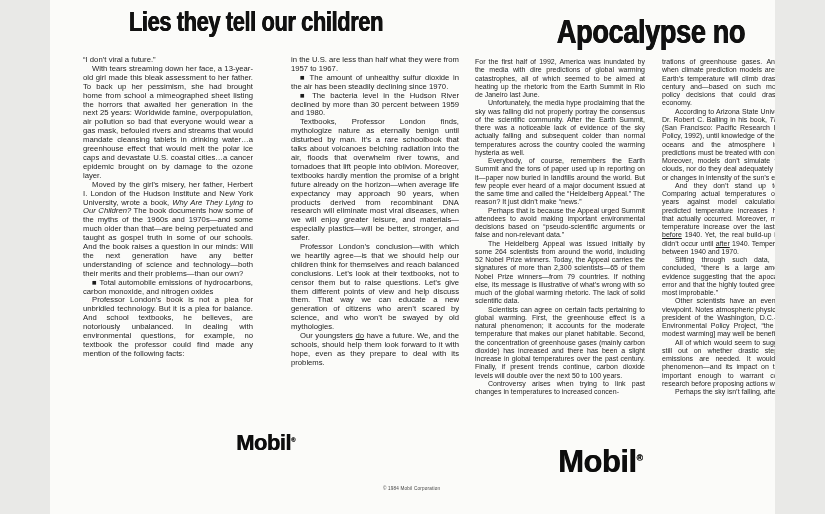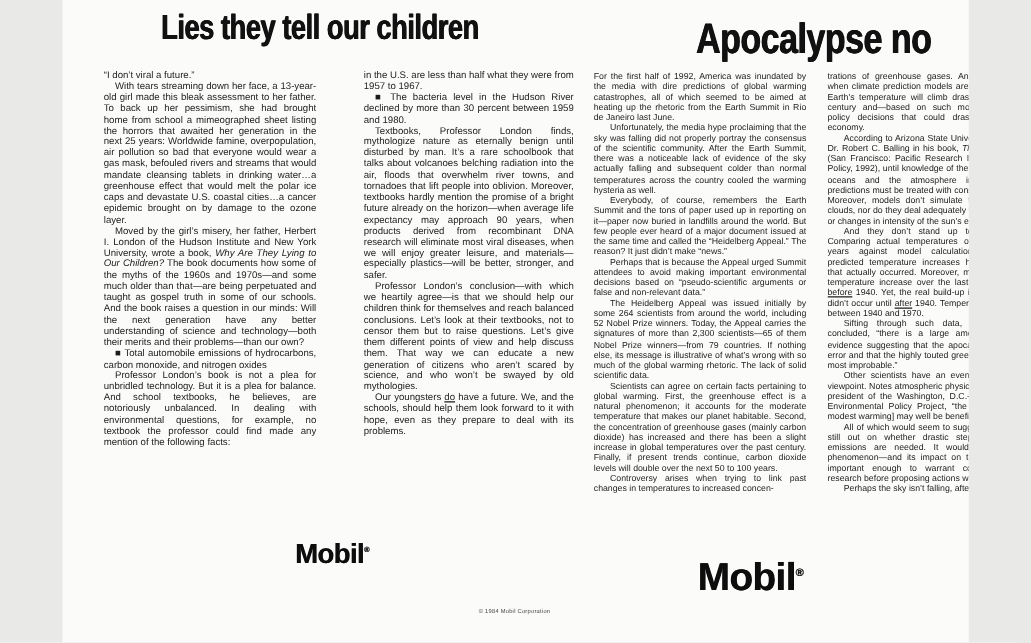--- a/index.html
+++ b/index.html
@@ -44,20 +44,21 @@
     <h1 class="title title-left">Lies they tell our children</h1>
     <div class="col col-l1">
         <p>“I don’t viral a future.”</p>
         <p>With tears streaming down her face, a 13-year-old girl made this bleak assessment to her father. To back up her pessimism, she had brought home from school a mimeographed sheet listing the horrors that awaited her generation in the next 25 years: Worldwide famine, overpopulation, air pollution so bad that everyone would wear a gas mask, befouled rivers and streams that would mandate cleansing tablets in drinking water…a greenhouse effect that would melt the polar ice caps and devastate U.S. coastal cities…a cancer epidemic brought on by damage to the ozone layer.</p>
         <p>Moved by the girl’s misery, her father, Herbert I. London of the Hudson Institute and New York University, wrote a book, <i>Why Are They Lying to Our Children?</i> The book documents how some of the myths of the 1960s and 1970s—and some much older than that—are being perpetuated and taught as gospel truth in some of our schools. And the book raises a question in our minds: Will the next generation have any better understanding of science and technology—both their merits and their problems—than our own?</p>
         <p>■ Total automobile emissions of hydrocarbons, carbon monoxide, and nitrogen oxides</p>
         <p>Professor London’s book is not a plea for unbridled technology. But it is a plea for balance. And school textbooks, he believes, are notoriously unbalanced. In dealing with environmental questions, for example, no textbook the professor could find made any mention of the following facts:</p>
       </div>
     <div class="col col-l2">
         <p>in the U.S. are less than half what they were from 1957 to 1967.</p>
+        <p>■ The amount of unhealthy sulfur dioxide in the air has been steadily declining since 1970.</p>
         <p>■ The bacteria level in the Hudson River declined by more than 30 percent between 1959 and 1980.</p>
         <p>Textbooks, Professor London finds, mythologize nature as eternally benign until disturbed by man. It’s a rare schoolbook that talks about volcanoes belching radiation into the air, floods that overwhelm river towns, and tornadoes that lift people into oblivion. Moreover, textbooks hardly mention the promise of a bright future already on the horizon—when average life expectancy may approach 90 years, when products derived from recombinant DNA research will eliminate most viral diseases, when we will enjoy greater leisure, and materials—especially plastics—will be better, stronger, and safer.</p>
         <p>Professor London’s conclusion—with which we heartily agree—is that we should help our children think for themselves and reach balanced conclusions. Let’s look at their textbooks, not to censor them but to raise questions. Let’s give them different points of view and help discuss them. That way we can educate a new generation of citizens who aren’t scared by science, and who won’t be swayed by old mythologies.</p>
         <p>Our youngsters <u>do</u> have a future. We, and the schools, should help them look forward to it with hope, even as they prepare to deal with its problems.</p>
       </div>
     <div class="logo logo-left">
       <span>Mobil</span><span class="logo-reg">®</span>
     </div>
   </section>
 

